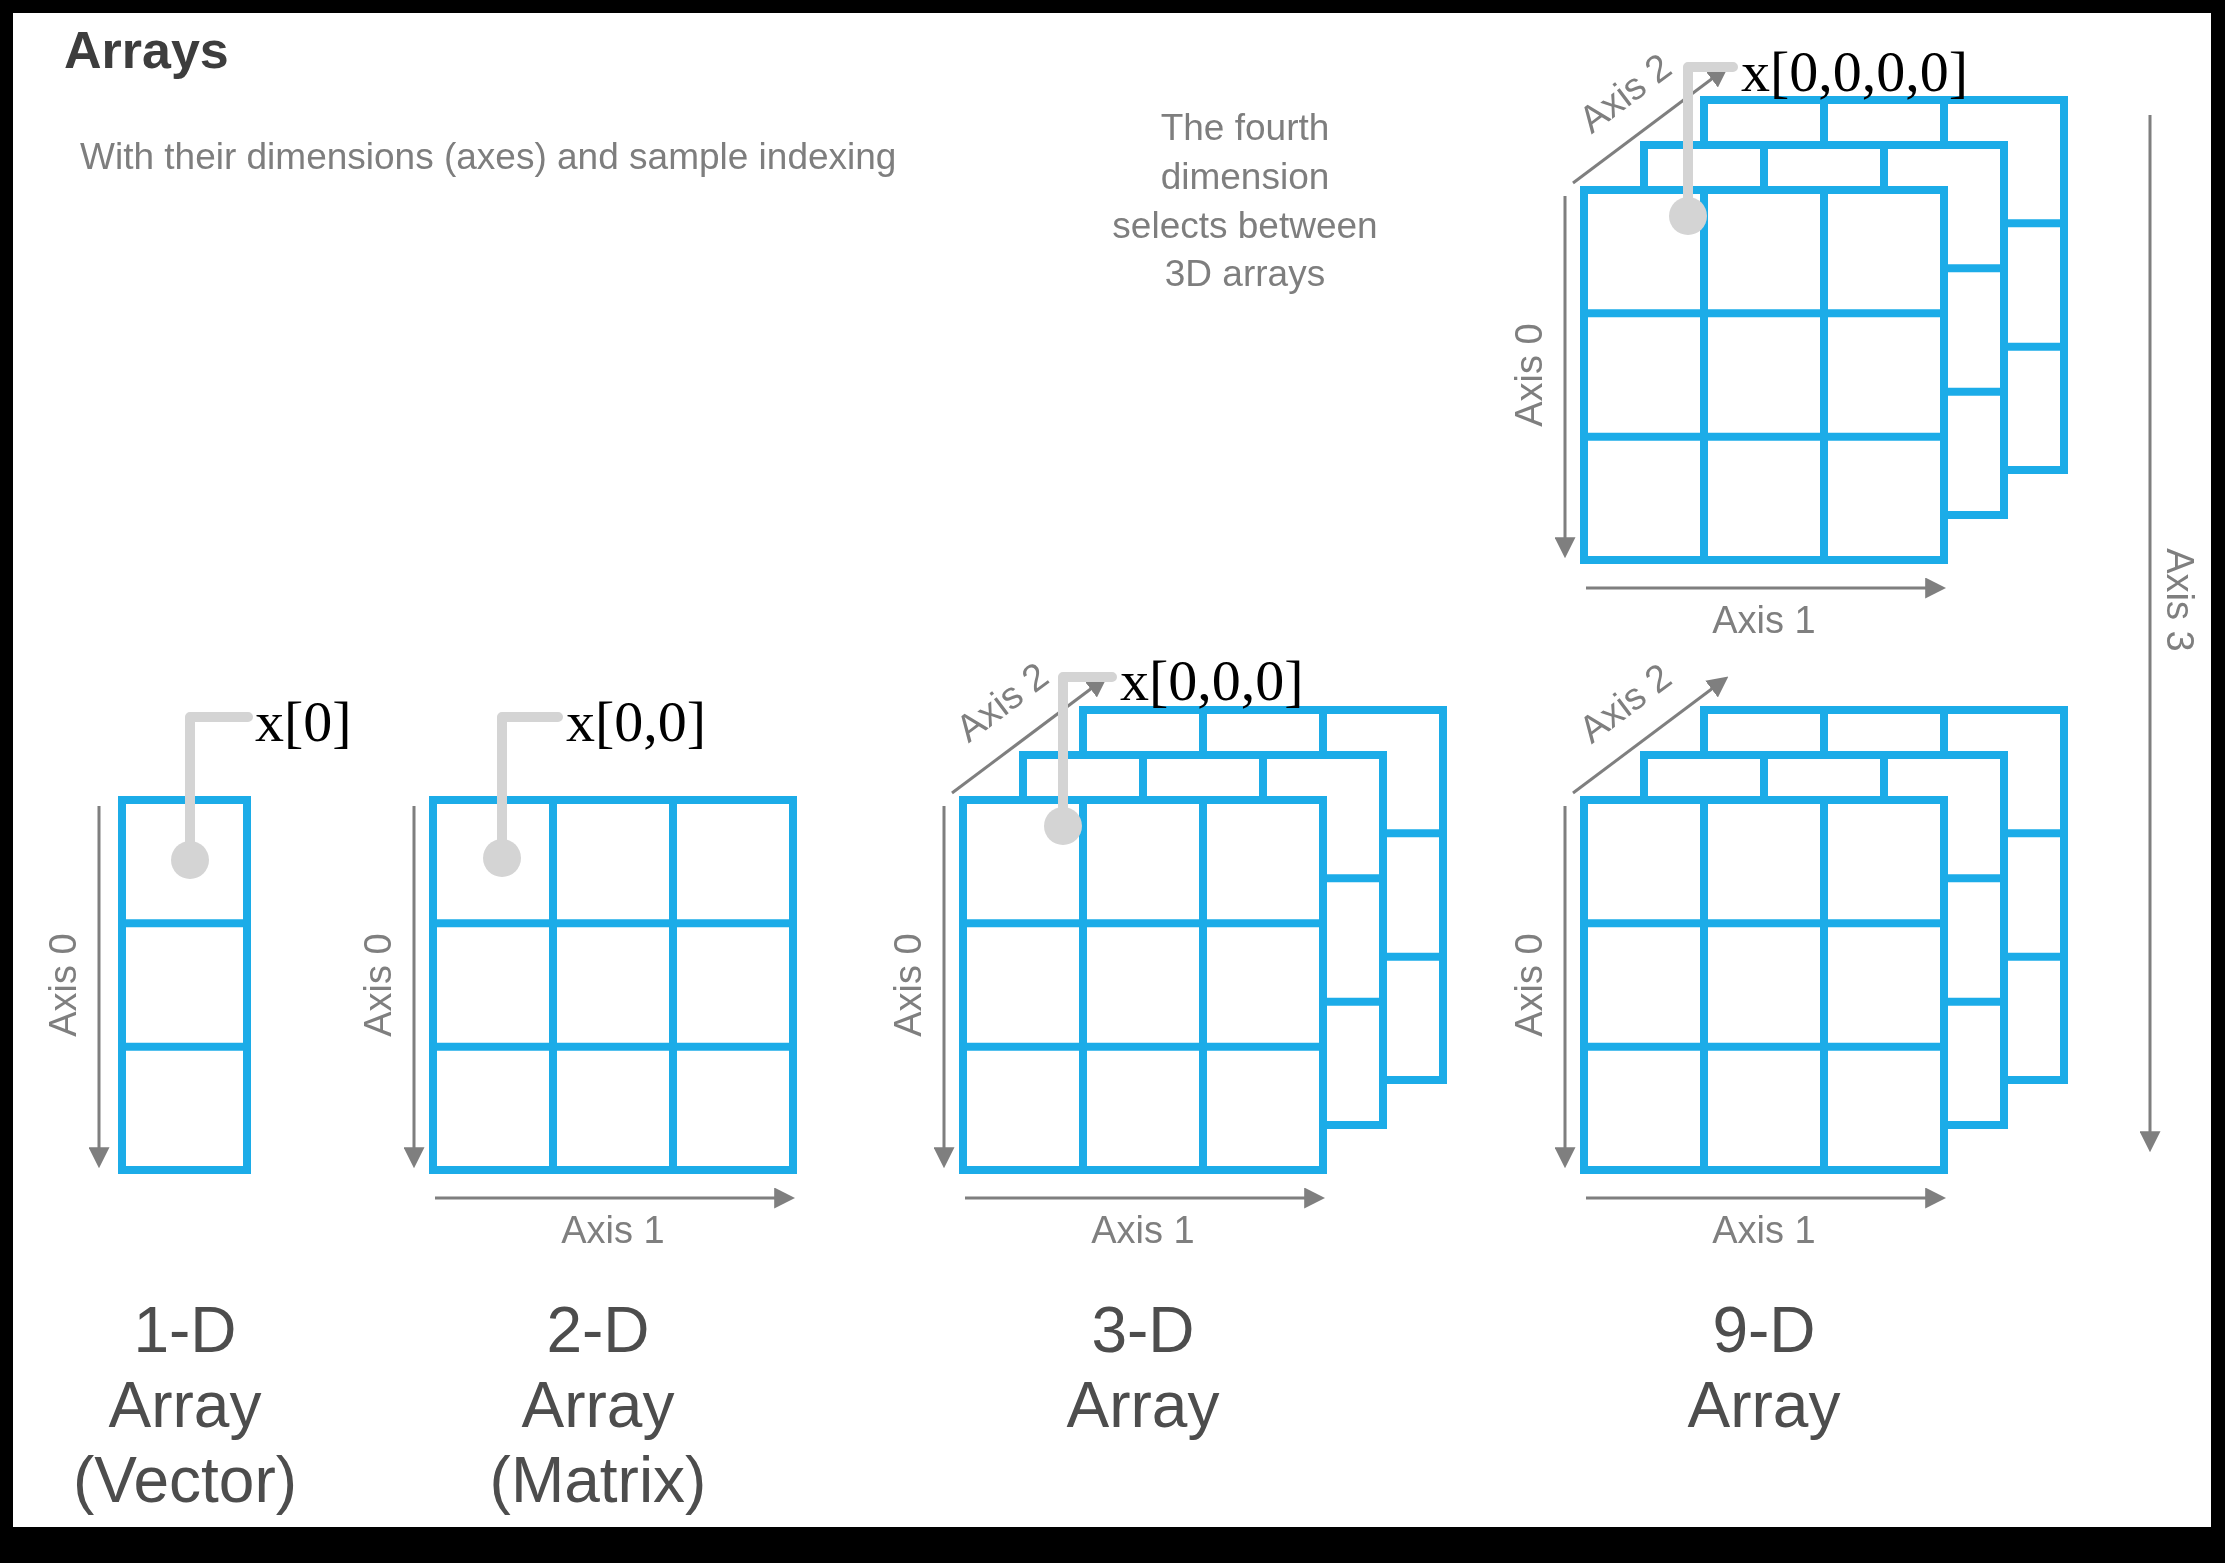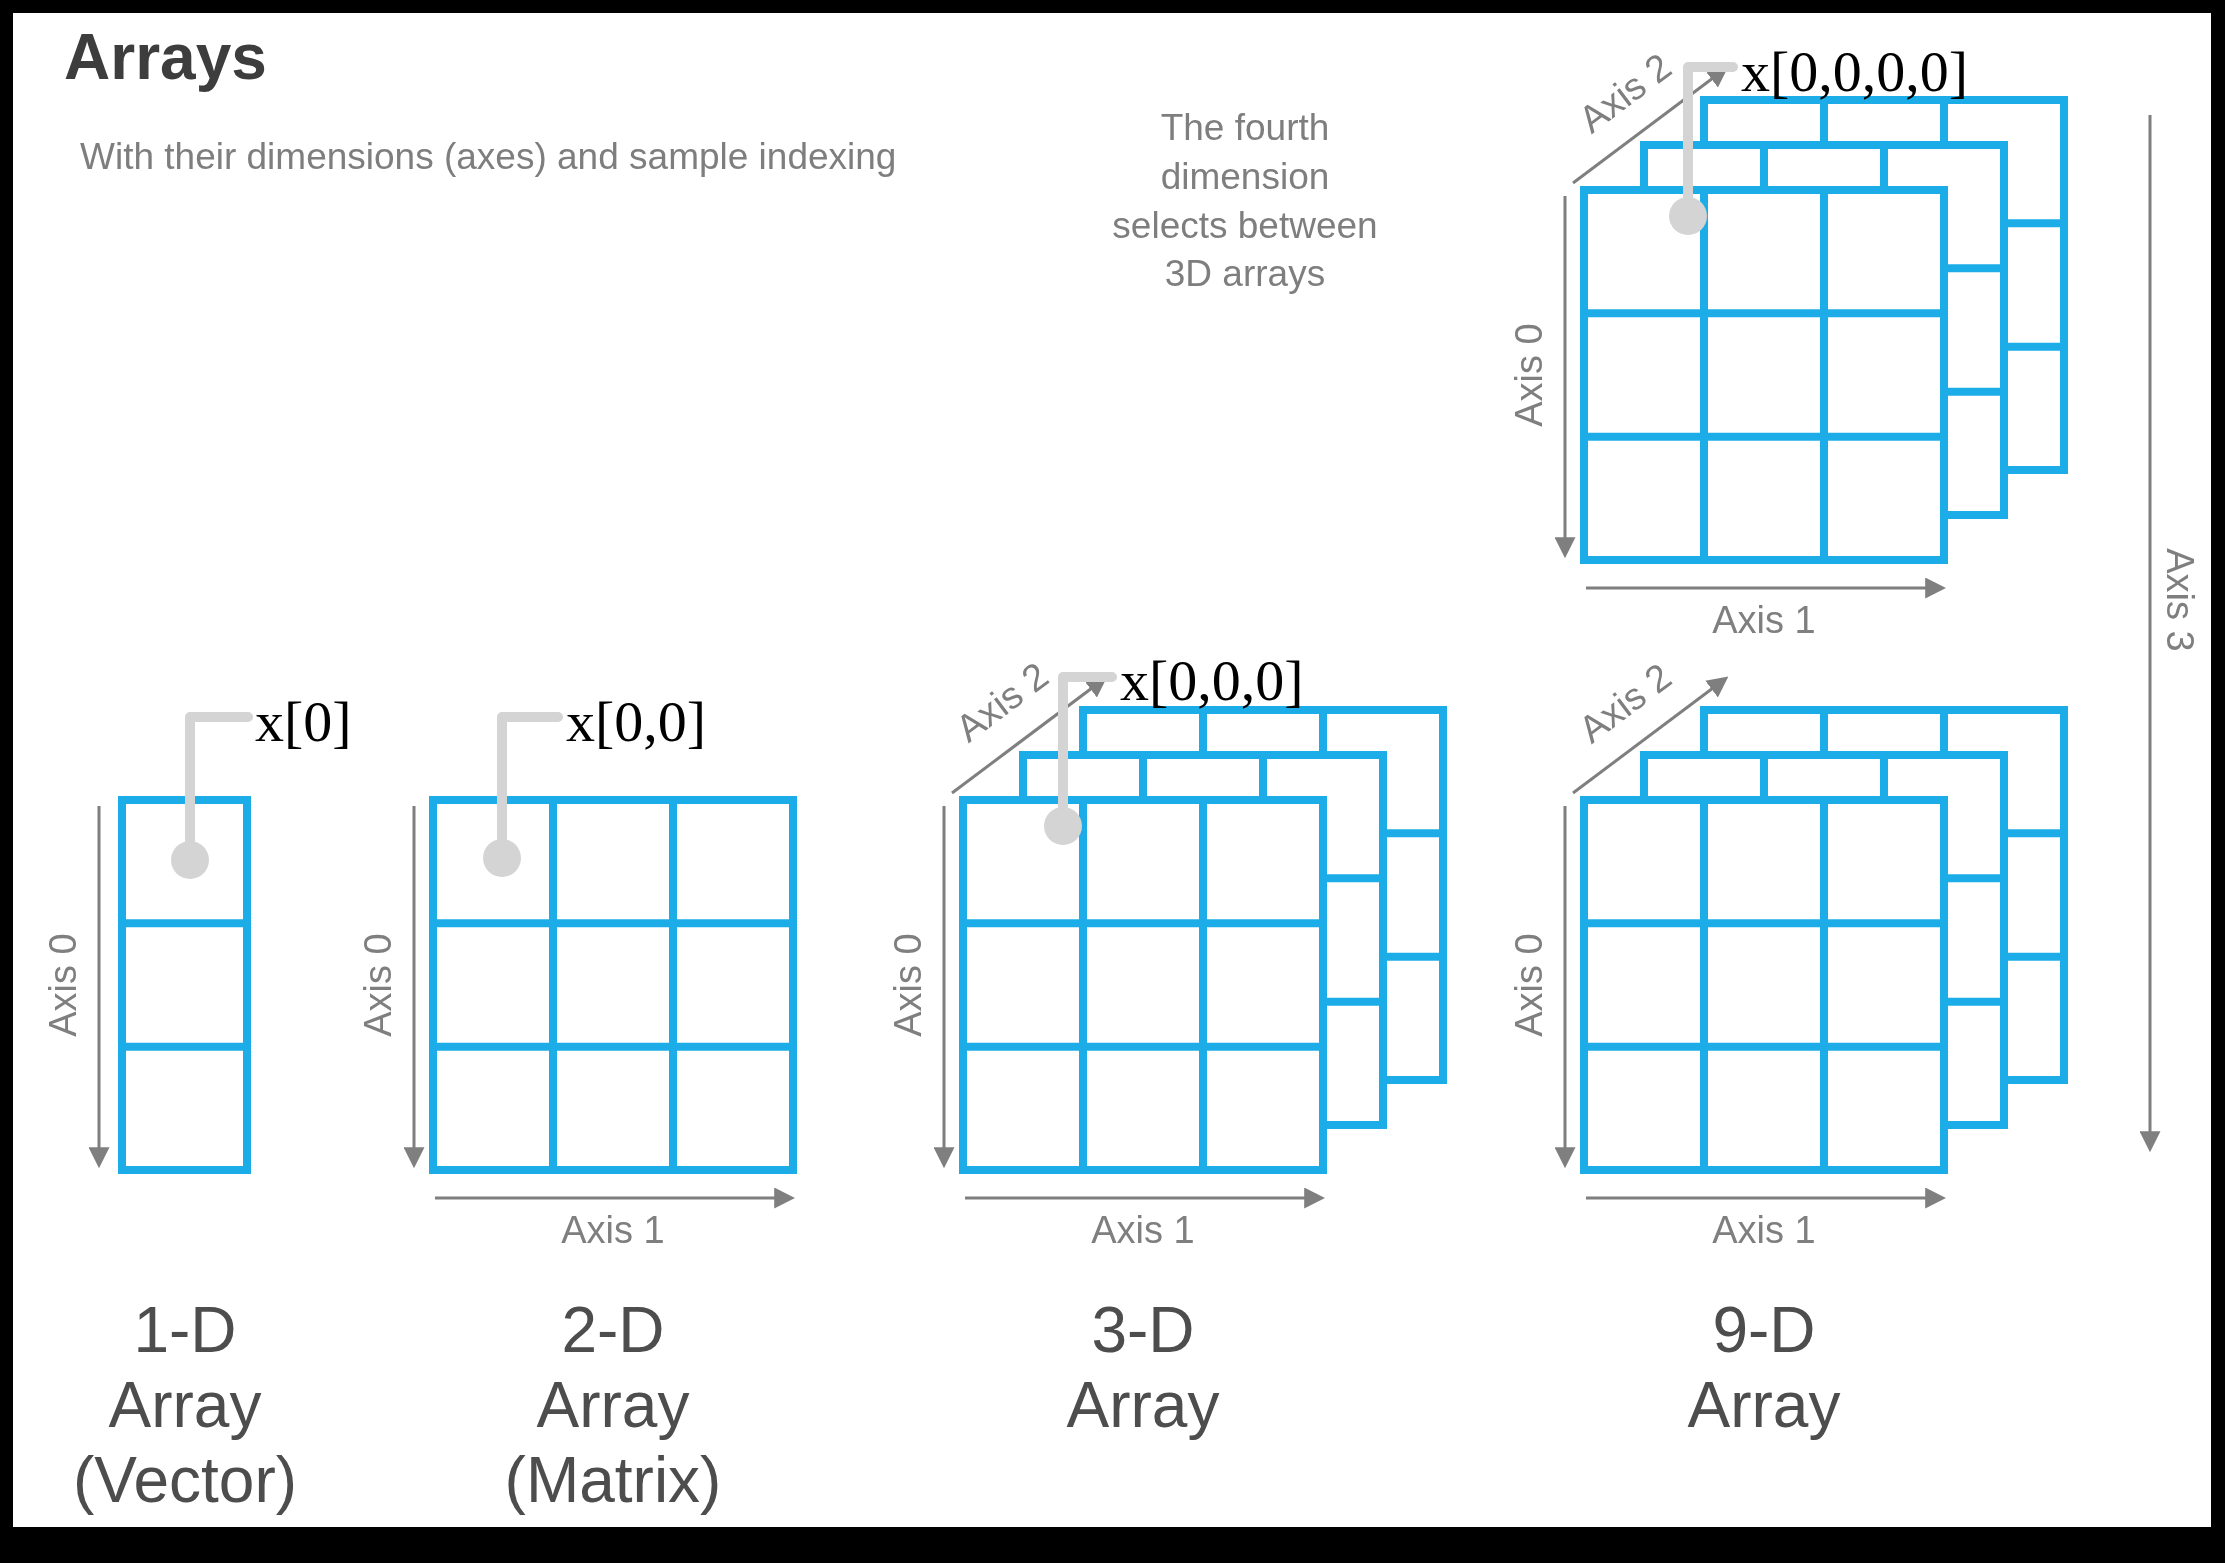--- a/index.html
+++ b/index.html
@@ -10,21 +10,21 @@
     font-family:"Liberation Sans", sans-serif;
     overflow:hidden;
   }
   .page{
     position:absolute;left:13px;top:13px;width:2198px;height:1514px;
     background:#ffffff;
   }
   .abs{position:absolute;}
   .title{
     left:64px;top:20px;
-    font-size:64px;font-weight:bold;color:#3d3d3d;
+    font-size:52px;font-weight:bold;color:#3d3d3d;
     letter-spacing:0px;
   }
   .subtitle{
     left:80px;top:136px;
     font-size:37px;color:#7e7e7e;
   }
   .note{
     left:1040px;top:104px;width:410px;
     font-size:37px;line-height:1.32;color:#7e7e7e;
     text-align:center;white-space:pre-line;
@@ -55,21 +55,21 @@
 <div class="abs title">Arrays</div>
 <div class="abs subtitle">With their dimensions (axes) and sample indexing</div>
 <div class="abs note">The fourth
 dimension
 selects between
 3D arrays</div>
 
 <div class="abs caption" style="left:-65px">1-D
 Array
 (Vector)</div>
-<div class="abs caption" style="left:363px">2-D
+<div class="abs caption" style="left:348px">2-D
 Array
 (Matrix)</div>
 <div class="abs caption" style="left:893px">3-D
 Array</div>
 <div class="abs caption" style="left:1514px">9-D
 Array</div>
 
 <svg id="diagram" viewBox="0 0 2225 1563">
   <defs>
     <marker id="arrow" viewBox="0 0 10 10" refX="8" refY="5" markerWidth="7" markerHeight="7" orient="auto">

